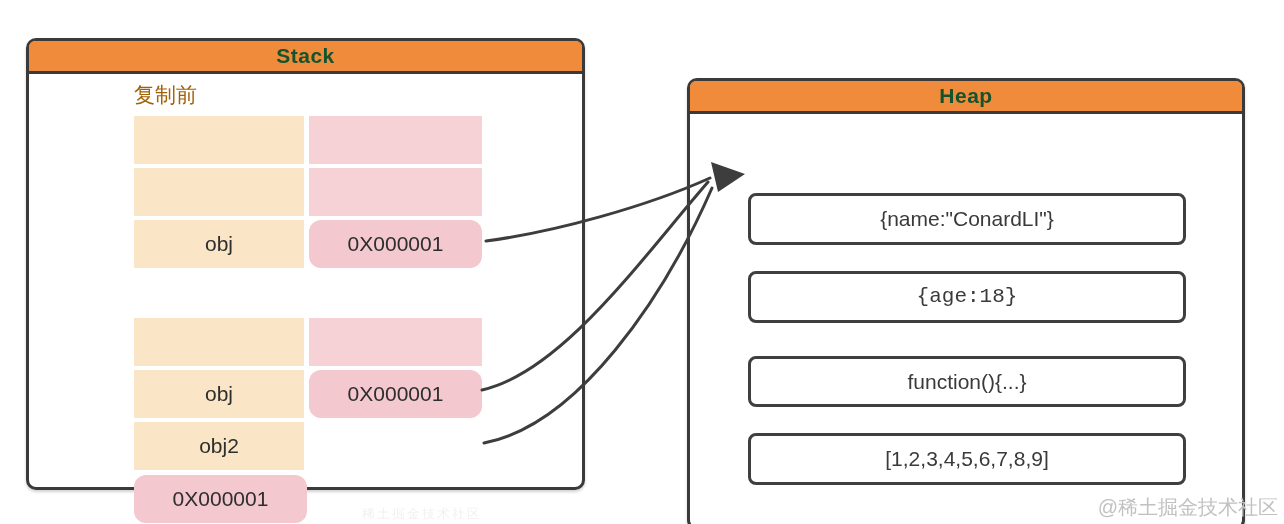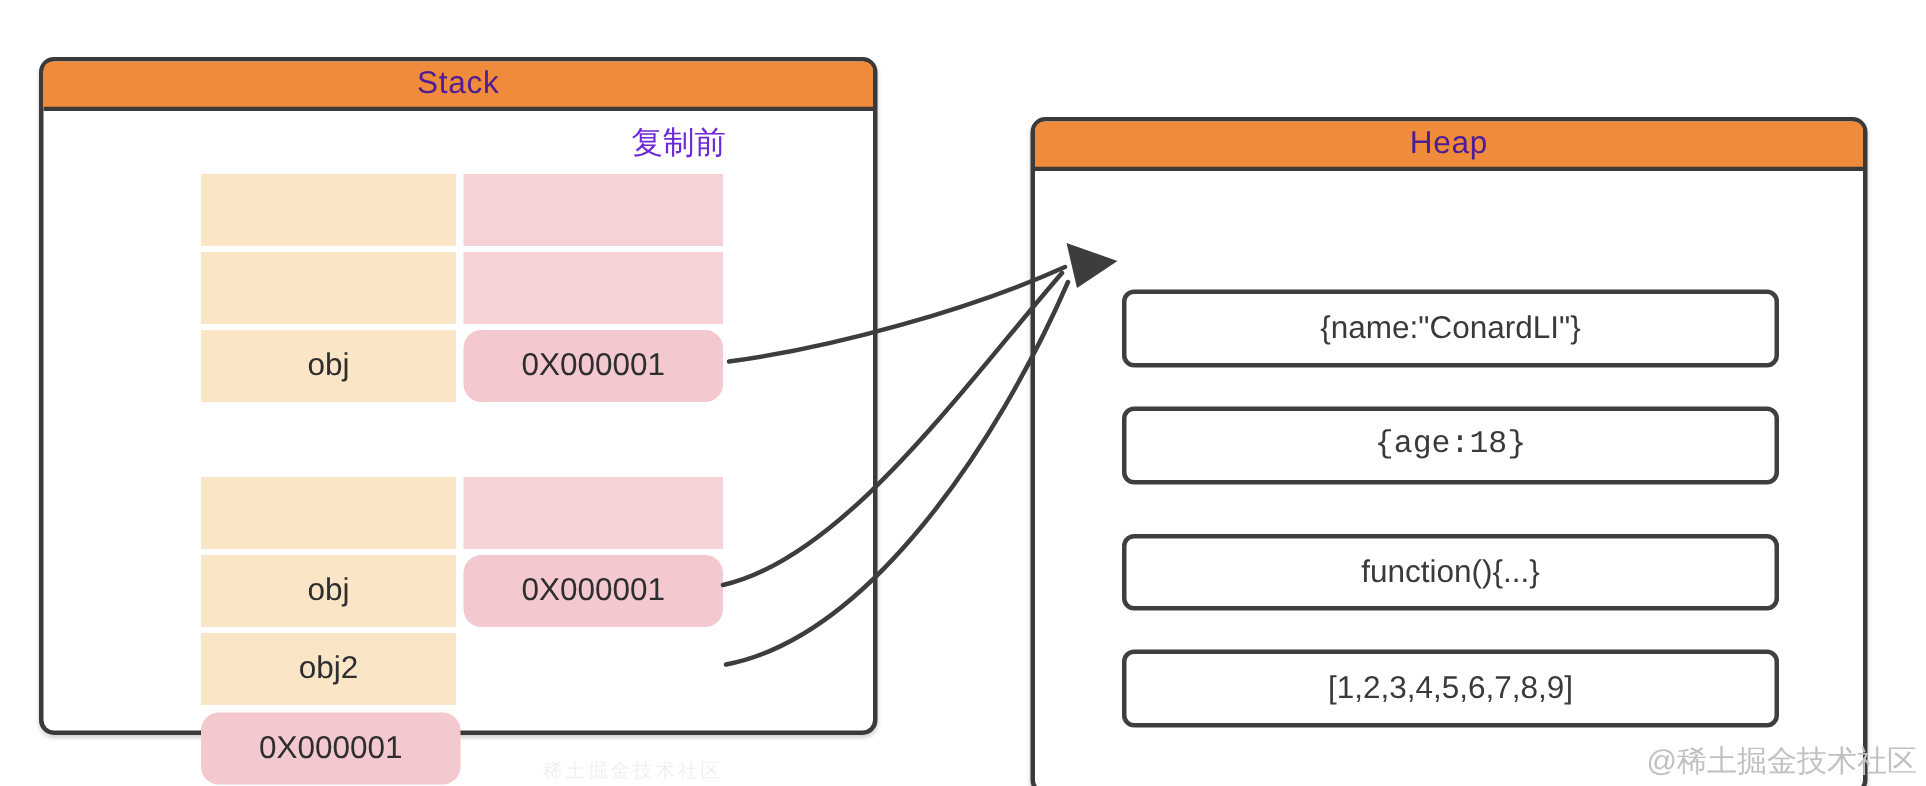--- a/index.html
+++ b/index.html
@@ -9,26 +9,26 @@
   }
   .panel {
     position:absolute; top:38px; height:452px; box-sizing:border-box;
     background:#ffffff; border:3px solid #3a3a3a; border-radius:10px;
     box-shadow:0 2px 3px rgba(0,0,0,0.18);
   }
   .panel.stack { left:26px;  width:559px; }
   .panel.heap  { left:687px; width:558px;margin-top:40px; }
   .panel-header {
     height:30px; background:#EF8B3A; border-bottom:3px solid #3a3a3a;
-    border-radius:6px 6px 0 0; color:#4c1d95; font-size:21px; font-weight:normal;
+    border-radius:6px 6px 0 0; color:#14532d; font-size:21px; font-weight:bold;
     text-align:center; line-height:30px; letter-spacing:0.5px;
   }
   .section-label {
-    position:absolute; left:105px; width:350px; text-align:right;
-    font-size:21px; color:#6d28d9;
+    position:absolute; left:105px; width:350px; text-align:left;
+    font-size:21px; color:#a16207;
   }
   .label-before { top:40px; }
   .label-after  { top:240px; }
   .mem-row {
     position:absolute; left:105px; width:348px; height:48px; display:flex; gap:5px;
   }
   .mem-row .cell {
     height:100%; line-height:48px; text-align:center;
     font-size:21px; color:#2e2e2e;
   }

